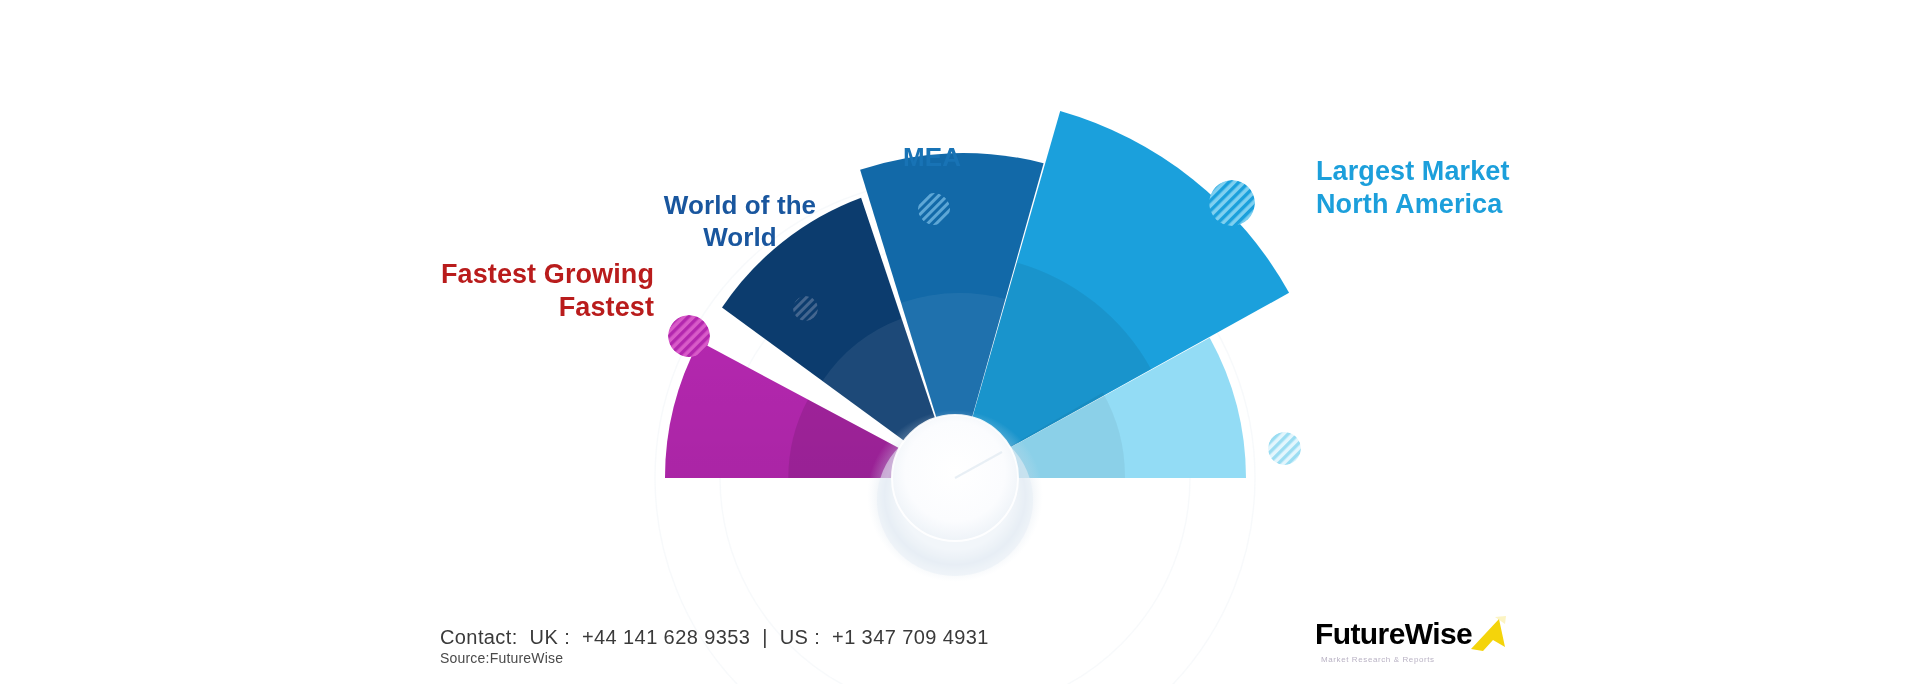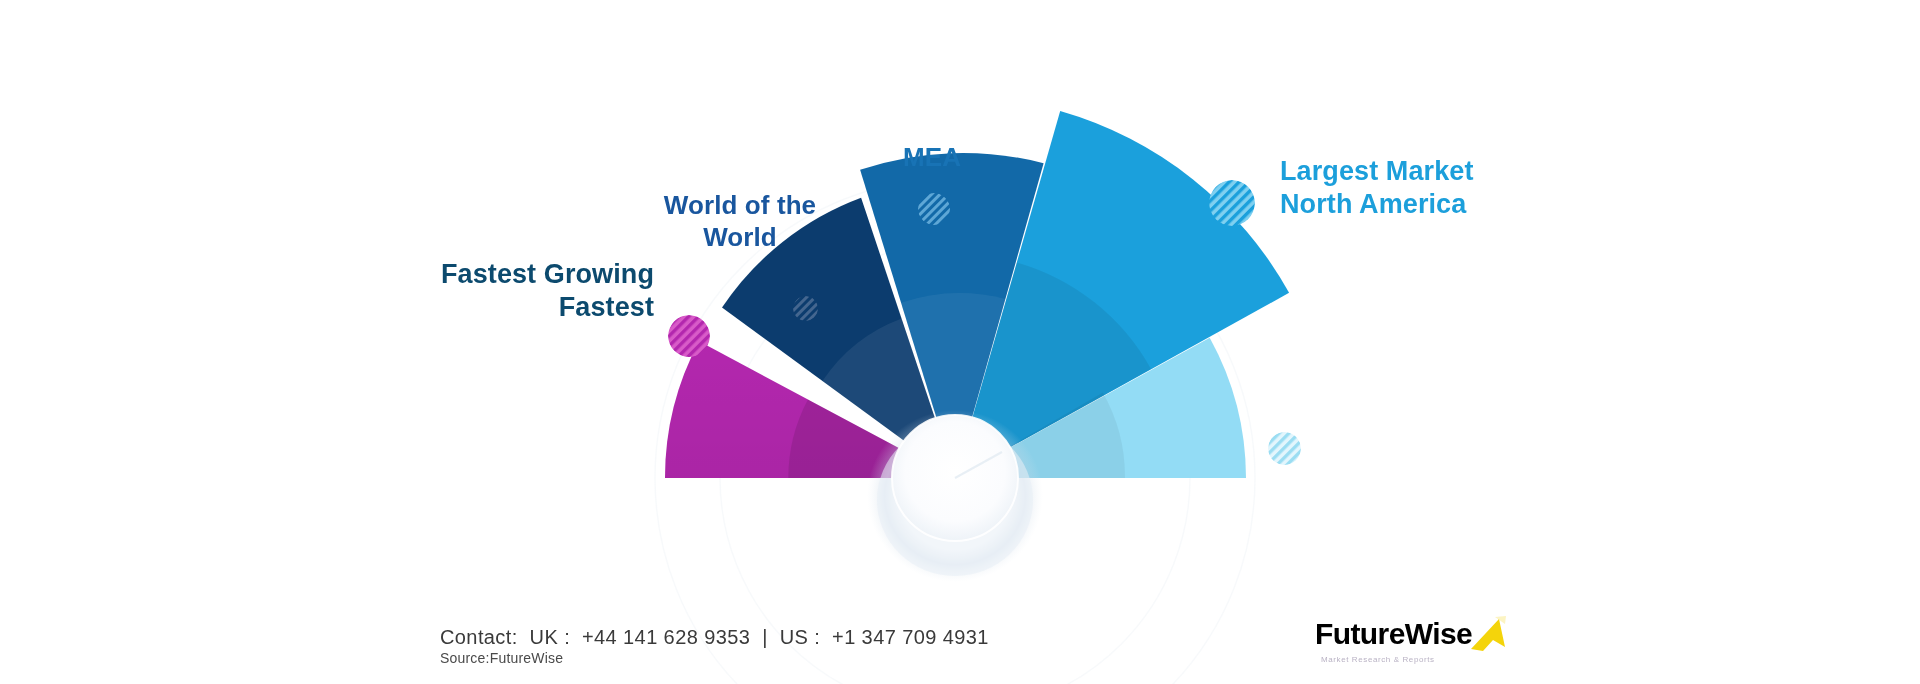--- a/index.html
+++ b/index.html
@@ -24,38 +24,38 @@
     letter-spacing:.1px;
   }
   .marker{
     position:absolute;
     border-radius:50%;
     overflow:hidden;
   }
 
   .lbl-eu{
     left:418px; top:258px; width:236px;
-    text-align:right; font-size:27px; color:#0c4a6e;
+    text-align:right; font-size:27px; color:#b91c1c;
   }
   .mk-eu{left:668px; top:315px; width:42px; height:42px;}
 
   .lbl-row{
     left:640px; top:190px; width:200px;
     text-align:center; font-size:26px; color:#19569E;
   }
   .mk-row{left:793px; top:296px; width:25px; height:25px;}
 
   .lbl-mea{
     left:852px; top:142px; width:160px;
     text-align:center; font-size:26px; color:#1873B5;
   }
   .mk-mea{left:918px; top:193px; width:32px; height:32px;}
 
   .lbl-na{
-    left:1280px; top:155px; width:260px;
+    left:1316px; top:155px; width:260px;
     text-align:left; font-size:27px; color:#1C9FDB;
   }
   .mk-na{left:1209px; top:180px; width:46px; height:46px;}
 
   .lbl-ap{
     left:1322px; top:430px; width:230px;
     text-align:left; font-size:27px; color:#6CC4D8;
   }
   .mk-ap{left:1268px; top:432px; width:33px; height:33px;}
 

